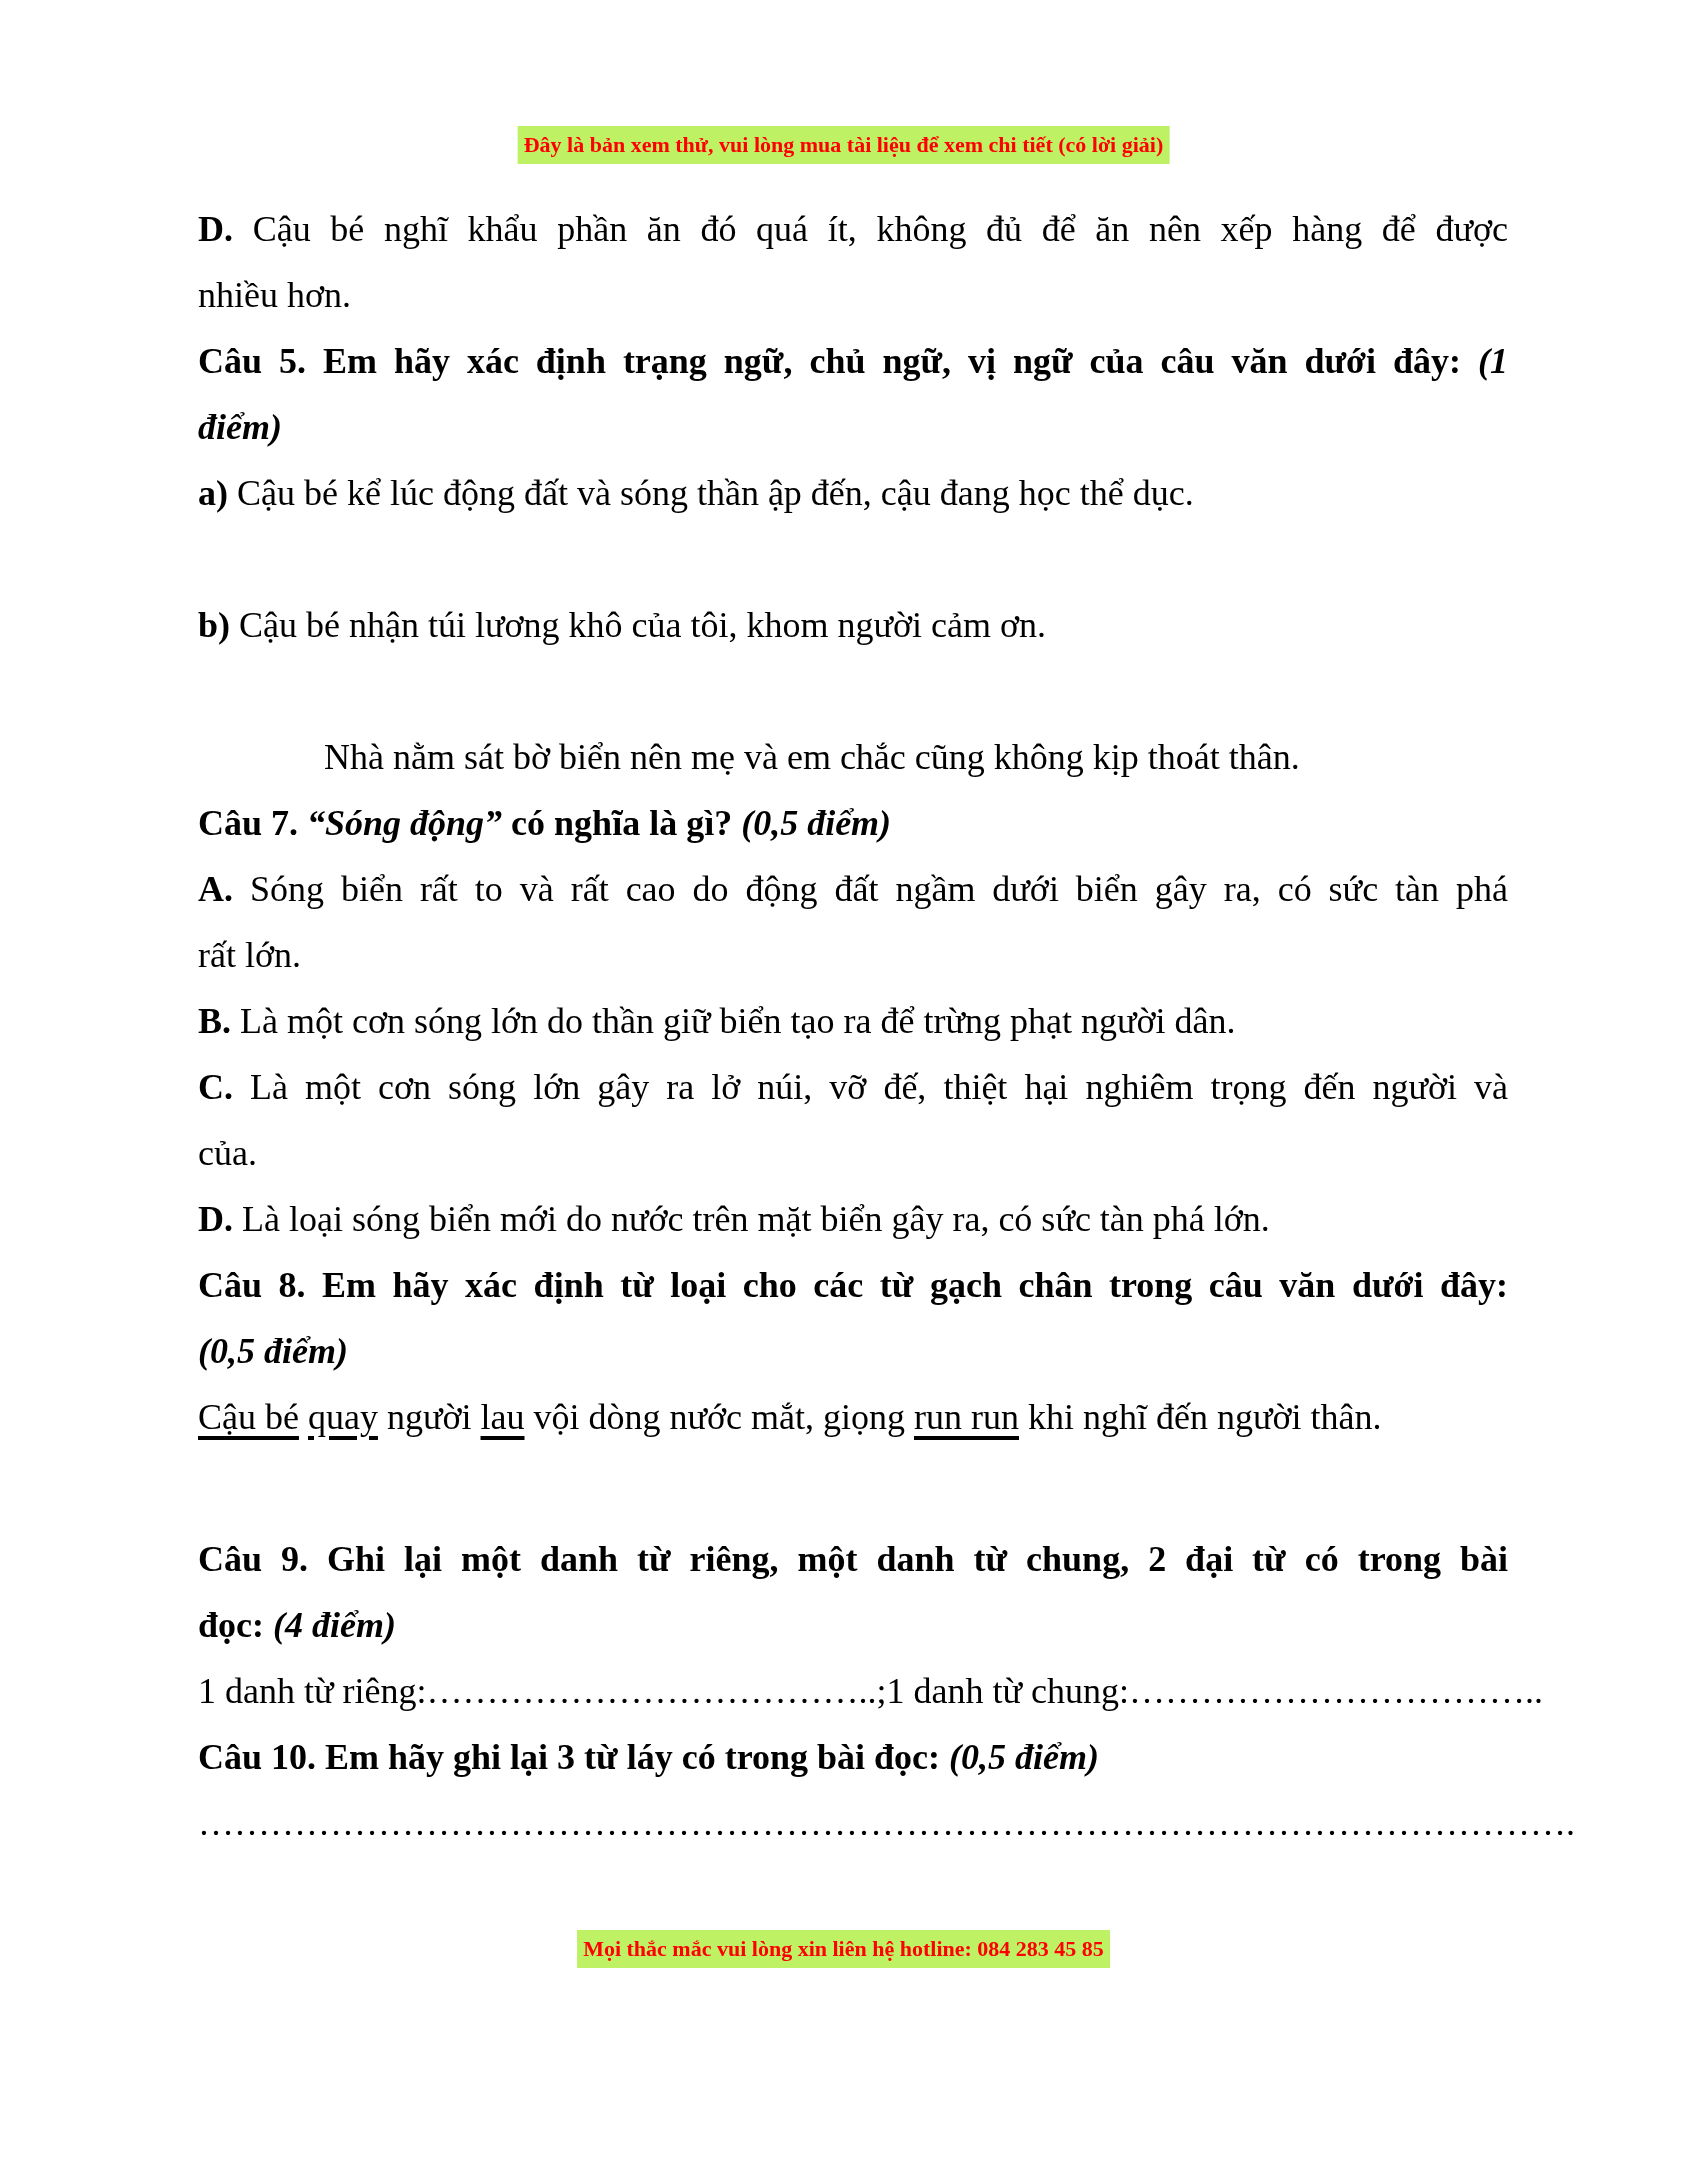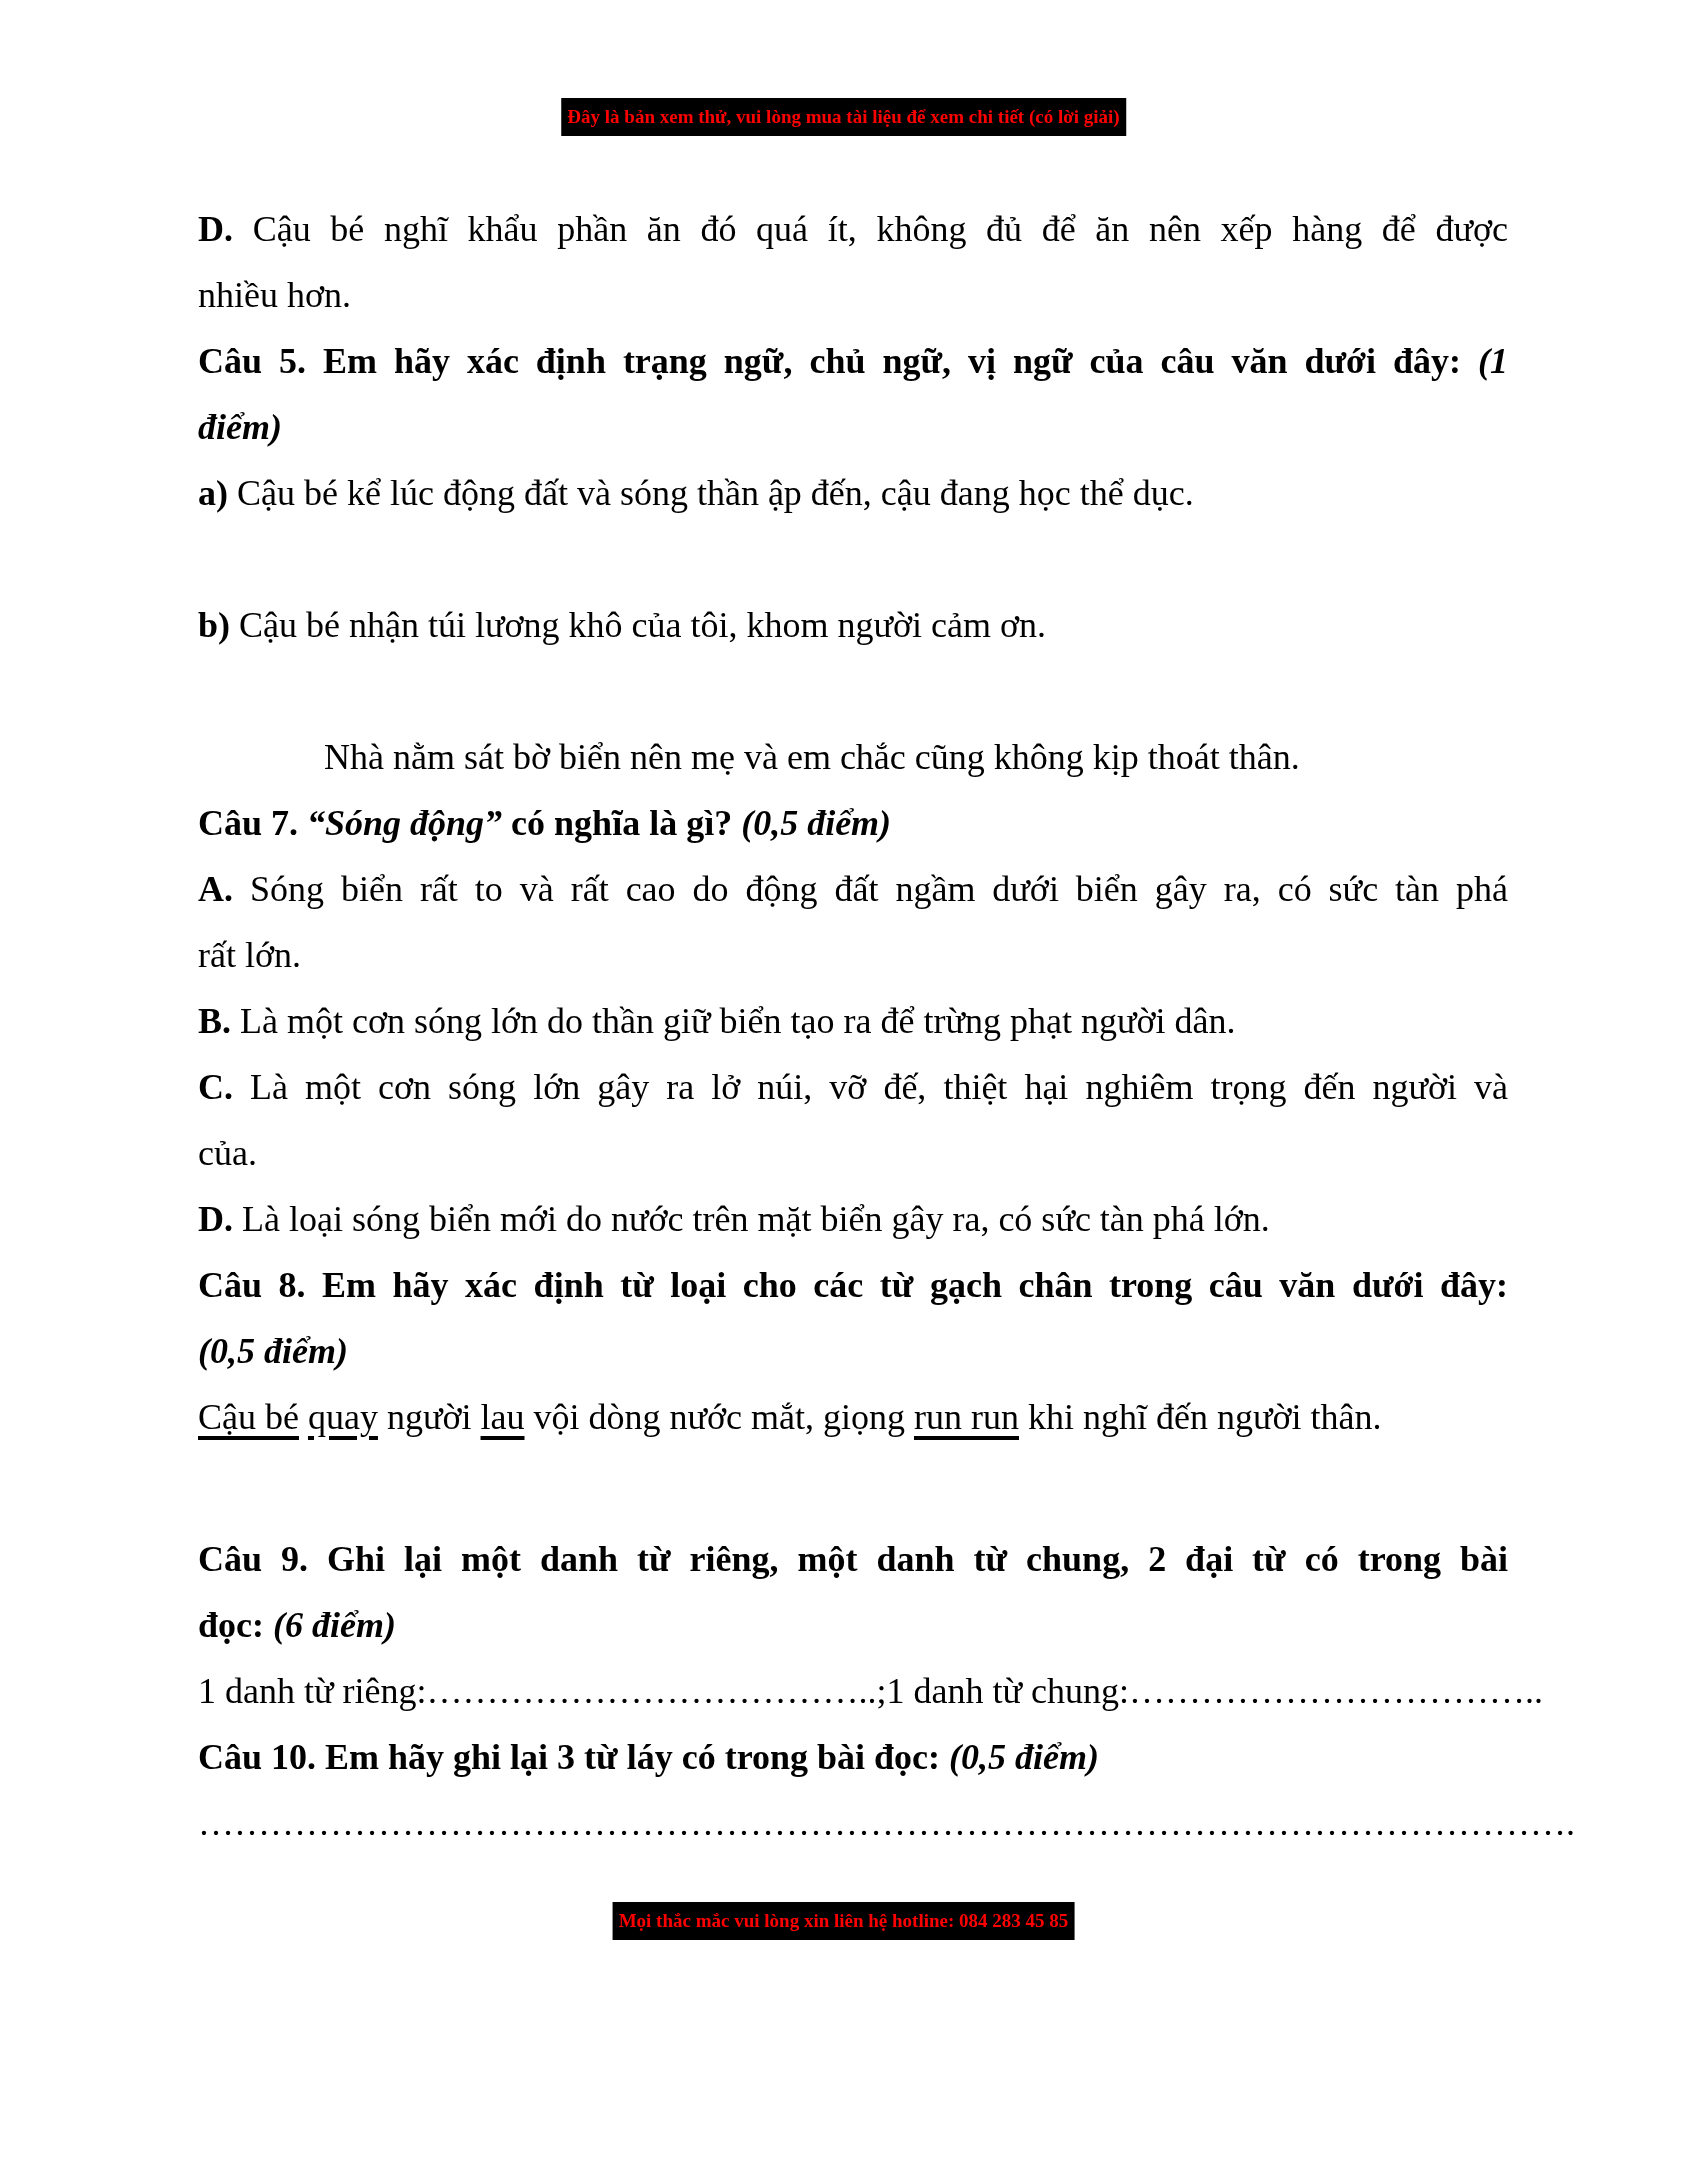--- a/index.html
+++ b/index.html
@@ -7,27 +7,28 @@
     width: 1687px; height: 2183px;
     background: #ffffff;
     font-family: "Liberation Serif", "DejaVu Serif", serif;
     position: relative;
     overflow: hidden;
   }
   .band {
     position: absolute;
     left: 50%;
     transform: translateX(-50%);
-    background: #000000;
+    background: #bef264;
     color: #ff0000;
     font-weight: bold;
-    font-size: 19px;
+    font-size: 22px;
     line-height: 38px;
     white-space: nowrap;
     padding: 0 6.6px;
+    margin-top: 28px;
   }
   #header-band { top: 98px; }
   #footer-band { top: 1902px; }
   #doc {
     position: absolute;
     left: 198px;
     top: 196px;
     width: 1310px;
     font-size: 36px;
     color: #000000;
@@ -74,21 +75,21 @@
     <div class="line"><span class="seg">rất lớn.</span></div>
     <div class="line"><span class="seg b">B.</span><span class="seg"> Là một cơn sóng lớn do thần giữ biển tạo ra để trừng phạt người dân.</span></div>
     <div class="line j"><span class="seg b">C.</span><span class="seg"> Là một cơn sóng lớn gây ra lở núi, vỡ đế, thiệt hại nghiêm trọng đến người và</span></div>
     <div class="line"><span class="seg">của.</span></div>
     <div class="line"><span class="seg b">D.</span><span class="seg"> Là loại sóng biển mới do nước trên mặt biển gây ra, có sức tàn phá lớn.</span></div>
     <div class="line j"><span class="seg b">Câu 8. Em hãy xác định từ loại cho các từ gạch chân trong câu văn dưới đây:</span></div>
     <div class="line"><span class="seg b i">(0,5 điểm)</span></div>
     <div class="line"><span class="seg u">Cậu bé</span><span class="seg"> </span><span class="seg u">quay</span><span class="seg"> người </span><span class="seg u">lau</span><span class="seg"> vội dòng nước mắt, giọng </span><span class="seg u">run run</span><span class="seg"> khi nghĩ đến người thân.</span></div>
     <div class="line"></div>
     <div class="line j" style="margin-top: 10px;"><span class="seg b">Câu 9. Ghi lại một danh từ riêng, một danh từ chung, 2 đại từ có trong bài</span></div>
-    <div class="line"><span class="seg b">đọc: </span><span class="seg b i">(6 điểm)</span></div>
+    <div class="line"><span class="seg b">đọc: </span><span class="seg b i">(4 điểm)</span></div>
     <div class="line"><span class="seg">1 danh từ riêng:</span><span class="seg">………………………………..</span><span class="seg">;1 danh từ chung:</span><span class="seg">……………………………..</span></div>
     <div class="line"><span class="seg b">Câu 10. Em hãy ghi lại 3 từ láy có trong bài đọc: </span><span class="seg b i">(0,5 điểm)</span></div>
     <div class="line"><span class="seg">…………………………………………………………………………………………………….</span></div>
   </div>
 
 <div class="band" id="footer-band">
   <span>Mọi thắc mắc vui lòng xin liên hệ hotline: 084 283 45 85</span>
 </div>
 
 

